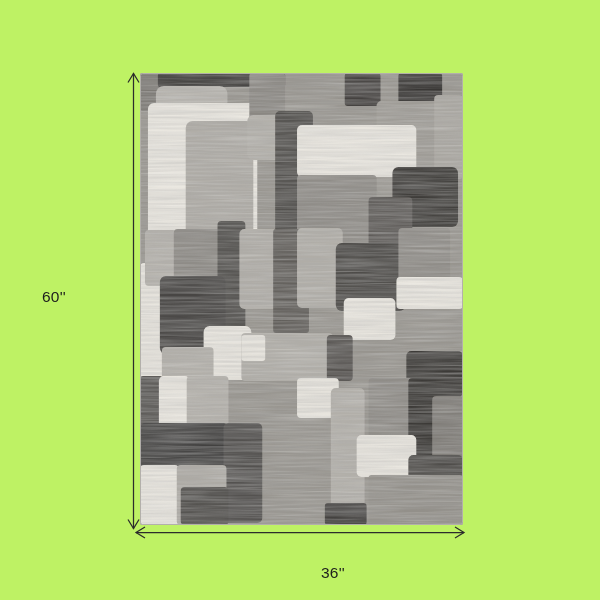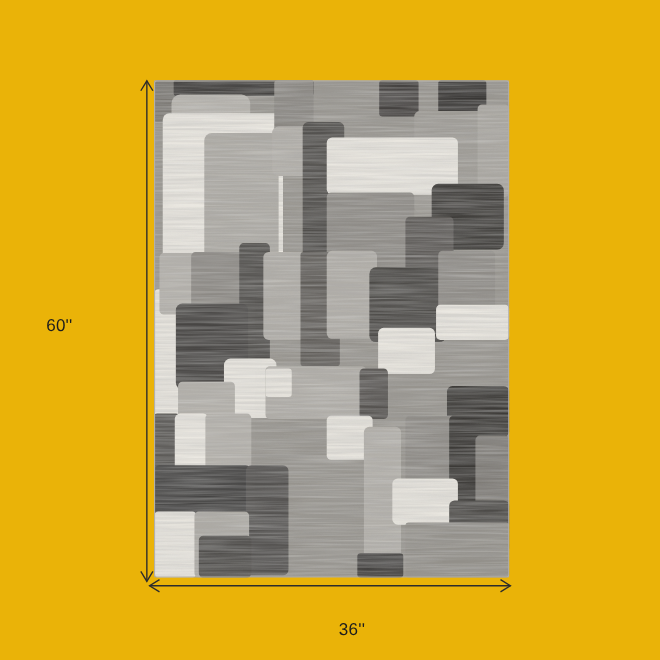--- a/index.html
+++ b/index.html
@@ -5,21 +5,21 @@
   html, body {
     margin: 0;
     padding: 0;
     background: #ffffff;
     font-family: "Liberation Sans", sans-serif;
   }
   .canvas {
     position: relative;
     width: 600px;
     height: 600px;
-    background: #eab308;
+    background: #bef264;
     overflow: hidden;
   }
   .rug-svg {
     position: absolute;
     left: 140px;
     top: 73px;
     width: 323px;
     height: 452px;
     display: block;
   }
@@ -43,21 +43,21 @@
     text-align: center;
     letter-spacing: 0.2px;
     user-select: none;
   }
   .dim-label.height {
     left: 28px;
     top: 288px;
     width: 52px;
   }
   .dim-label.width {
-    left: 294px;
+    left: 307px;
     top: 564px;
     width: 52px;
   }
 </style>
 </head>
 <body>
 
 <div class="canvas">
 
   <svg class="rug-svg" viewBox="0 0 325 452" preserveAspectRatio="none" aria-hidden="true">

